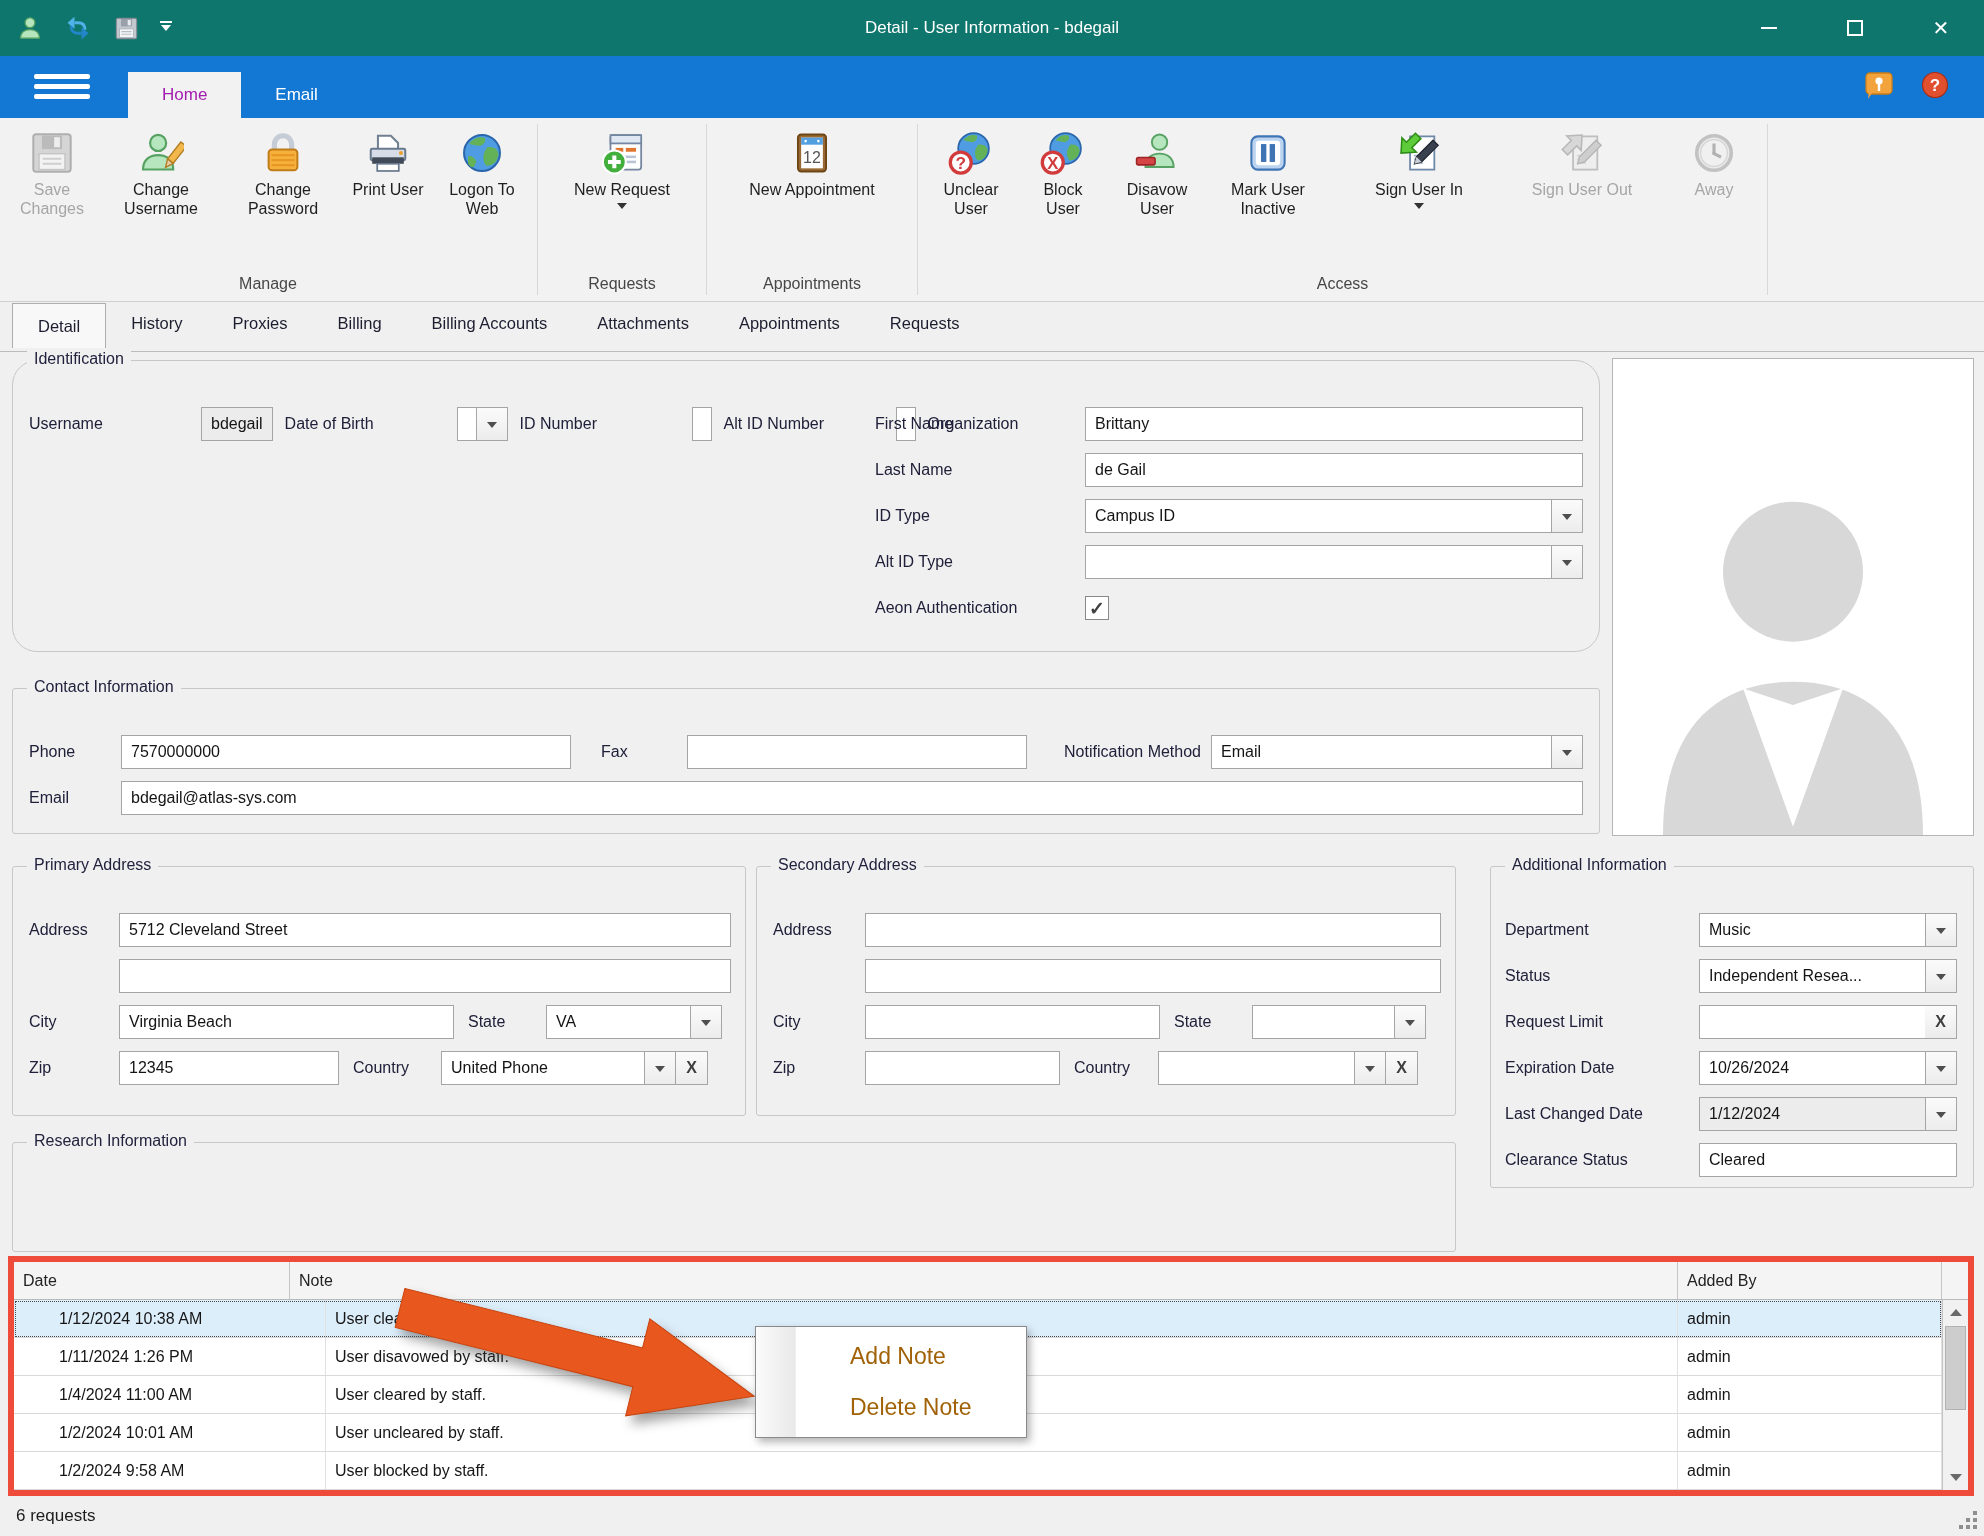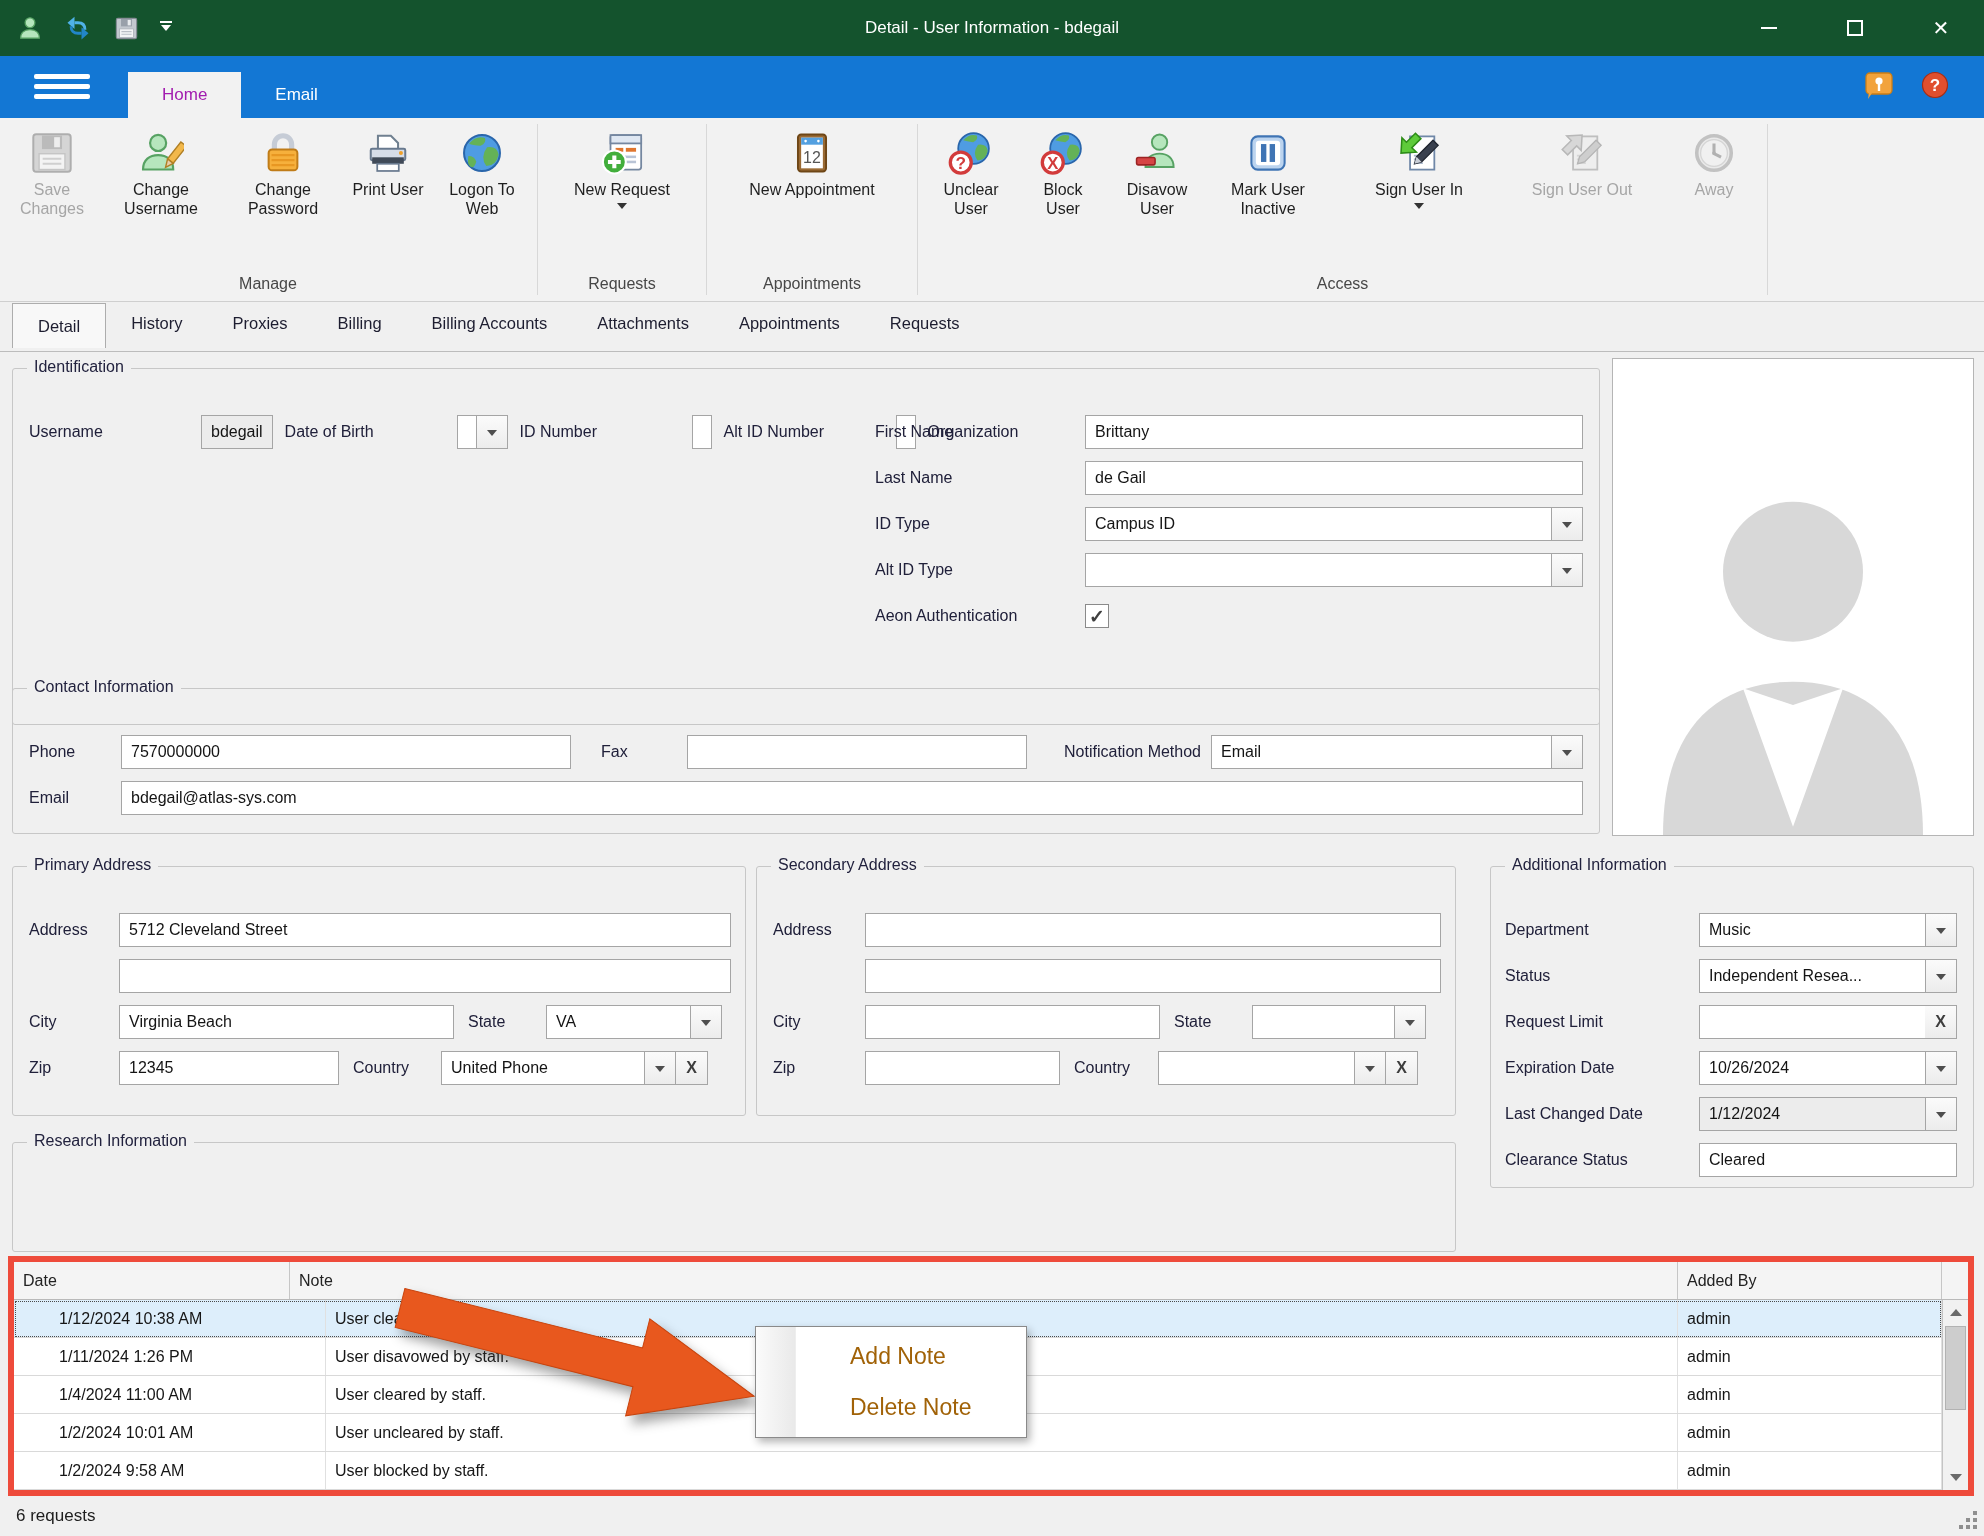--- a/index.html
+++ b/index.html
@@ -1,21 +1,21 @@
 <!DOCTYPE html>
 <html><head>
 <meta charset="utf-8">
 <style>
   * { margin:0; padding:0; box-sizing:border-box; }
   html,body { background:#d8d8d8; }
   body { font-family:"Liberation Sans", sans-serif; }
   .app { position:relative; width:1984px; height:1536px; background:#f0f0f0; overflow:hidden; }
 
   
-  .titlebar { position:absolute; top:0; left:0; width:100%; height:56px; background:#14532d; display:flex; align-items:center; }
+  .titlebar { position:absolute; top:0; left:0; width:100%; height:56px; background:#0f766e; display:flex; align-items:center; }
   .qat { display:flex; align-items:center; gap:20px; padding-left:16px; z-index:2; }
   .qat .qicon { width:28px; height:28px; display:flex; align-items:center; justify-content:center; }
   .qat-more { display:flex; flex-direction:column; align-items:center; }
   .qat-more .bar { width:12px; height:2px; background:#fff; margin-bottom:2px; }
   .qat-more .tri { width:0; height:0; border:5px solid transparent; border-top:6px solid #fff; }
   .win-title { position:absolute; left:0; right:0; text-align:center; color:#fff; font-size:17px; }
   .win-controls { position:absolute; right:0; top:0; height:56px; display:flex; align-items:center; z-index:2; }
   .wbtn { width:86px; height:56px; display:flex; align-items:center; justify-content:center; color:#fff; font-size:20px; }
   .wbtn .minbar { width:16px; height:2px; background:#fff; }
   .wbtn .maxbox { width:16px; height:16px; border:2px solid #fff; }
@@ -58,21 +58,21 @@
   .inp.ro { background:#ececec; }
   .grow { flex:1; }
   .combo { display:flex; height:34px; }
   .combo .inp { flex:1; border-right:none; }
   .drop { width:32px; height:34px; background:linear-gradient(#fbfbfb,#ececec); border:1px solid #a5a5a5; display:flex; align-items:center; justify-content:center; flex-shrink:0; }
   .drop::after { content:""; width:0; height:0; border:5px solid transparent; border-top:6px solid #4e4e4e; margin-top:6px; }
   .clear-btn { width:32px; height:34px; background:linear-gradient(#fbfbfb,#ececec); border:1px solid #a5a5a5; border-left:none; display:flex; align-items:center; justify-content:center; font-size:16px; font-weight:bold; color:#3e3e3e; flex-shrink:0; }
   .chk { width:24px; height:24px; background:#fff; border:1px solid #8a8a8a; display:flex; align-items:center; justify-content:center; }
   .chk.checked::after { content:"✓"; font-size:19px; color:#3f3f3f; font-weight:bold; line-height:1; }
 
-  .gbox-id { left:12px; top:368px; width:1588px; height:357px; }
+  .gbox-id { left:12px; top:360px; width:1588px; height:292px;border-radius:25px; }
   .col-a { position:absolute; left:16px; top:46px; width:832px; display:flex; flex-direction:row; gap:12px; }
   .col-b { position:absolute; left:862px; top:46px; width:708px; display:flex; flex-direction:column; gap:12px; }
   .col-a .lbl { width:172px; } .col-b .lbl { width:210px; }
 
   .photo { position:absolute; left:1612px; top:358px; width:362px; height:478px; background:#fff; border:1px solid #b5b5b5; display:flex; align-items:flex-end; justify-content:center; overflow:hidden; }
 
   .gbox-contact { left:12px; top:688px; width:1588px; height:146px; }
   .rows { position:absolute; left:16px; right:16px; top:46px; display:flex; flex-direction:column; gap:12px; }
 
   .gbox-pa { left:12px; top:866px; width:734px; height:250px; }

